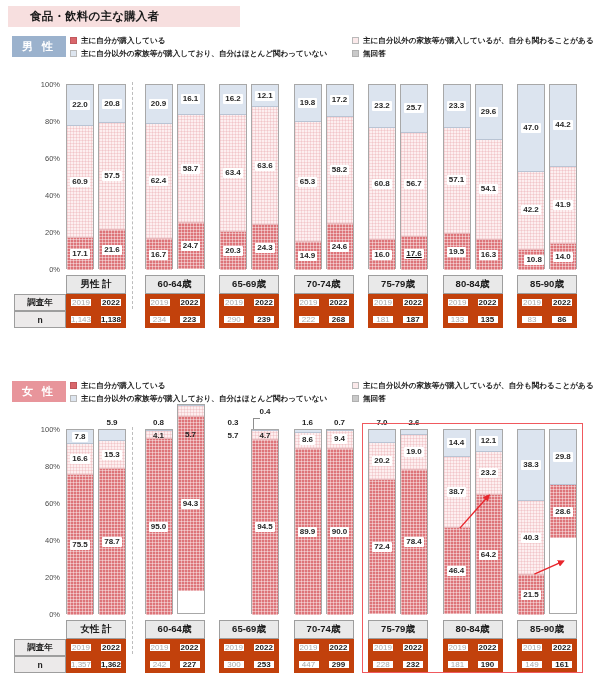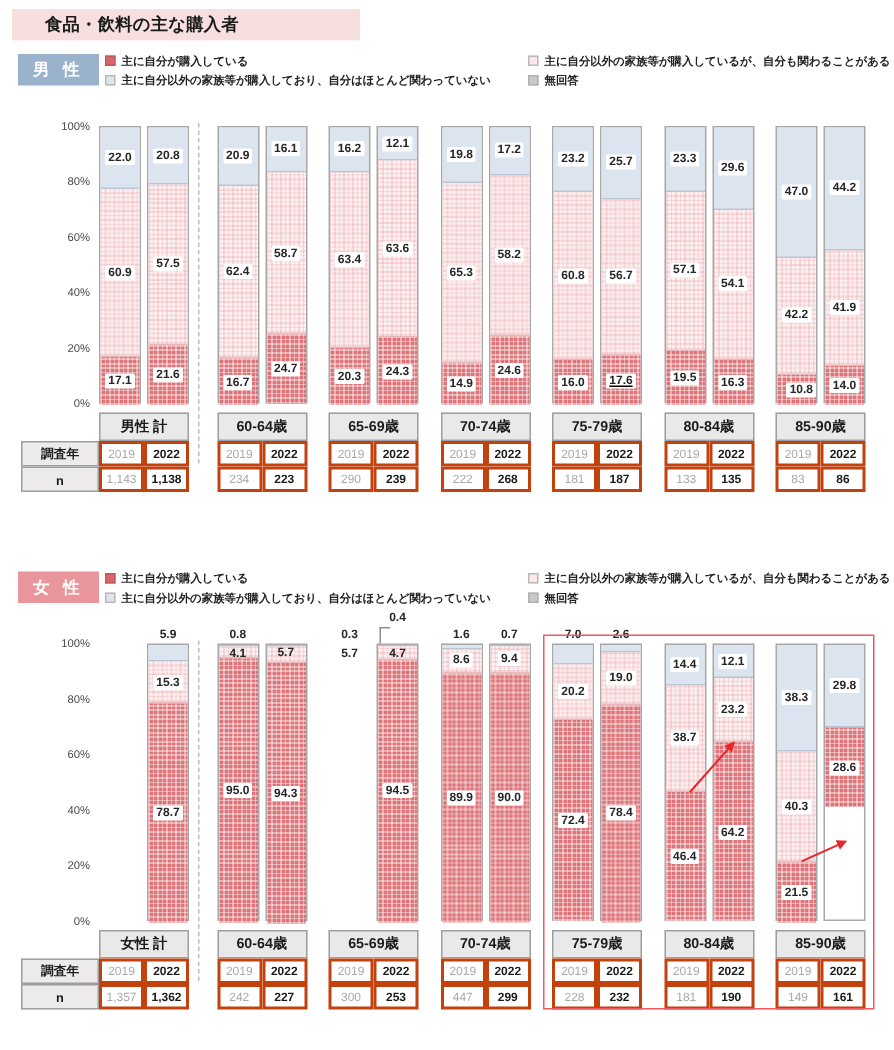--- a/index.html
+++ b/index.html
@@ -124,21 +124,21 @@
     display: flex; align-items: center; justify-content: center;
   }
   .cat-cell {
     position: absolute;
     background: #e9e9e9; border: 1px solid #9e9e9e;
     font-size: 9.5px; font-weight: bold; color: #1a1a1a;
     display: flex; align-items: center; justify-content: center;
   }
   .yr-cell, .n-cell {
     position: absolute;
-    border: 2px solid #c2410c; background: #ffffff;
+    border: 5px solid #c2410c; background: #ffffff;
     font-size: 8px; display: flex; align-items: center; justify-content: center;
   }
   .old  { color: #a9a9a9; font-weight: normal; }
   .cur  { color: #1a1a1a; font-weight: bold; }
 
   
   .hl-box {
     position: absolute; border: 1.4px solid #f0595e;
     pointer-events: none;
   }
@@ -447,20 +447,33 @@
         <div class="yaxis" style="top: 52px; height: 185px;">
           <div class="tk" style="top: 0px;">100%</div>
           <div class="tk" style="top: 37px;">80%</div>
           <div class="tk" style="top: 74px;">60%</div>
           <div class="tk" style="top: 111px;">40%</div>
           <div class="tk" style="top: 148px;">20%</div>
           <div class="tk" style="top: 185px;">0%</div>
         </div>
         <div class="bars-area" style="top: 52px; height: 185px; width: 530px;">
           <div class="group" style="left: 0px; width: 60px; height: 185px;">
+            <div class="bar-col" style="left: 0px; width: 28px; height: 185px;">
+              <div class="bar" style="height: 185px;">
+                <div class="seg seg-other-non" style="height: 14.43px; flex: 0 0 auto;">
+                  <span class="vlabel">7.8</span>
+                </div>
+                <div class="seg seg-other-inv" style="height: 30.71px; flex: 0 0 auto;">
+                  <span class="vlabel">16.6</span>
+                </div>
+                <div class="seg seg-self" style="height: 139.675px; flex: 0 0 auto;">
+                  <span class="vlabel">75.5</span>
+                </div>
+              </div>
+            </div>
             <div class="bar-col" style="left: 32px; width: 28px; height: 185px;">
               <div class="bar" style="height: 185px;">
                 <div class="seg seg-other-non" style="height: 10.915px; flex: 0 0 auto;"></div>
                 <div class="seg seg-other-inv" style="height: 28.305px; flex: 0 0 auto;">
                   <span class="vlabel">15.3</span>
                 </div>
                 <div class="seg seg-self" style="height: 145.595px; flex: 0 0 auto;">
                   <span class="vlabel">78.7</span>
                 </div>
               </div>
@@ -473,21 +486,21 @@
                 <div class="seg seg-other-non" style="height: 1.48px; flex: 0 0 auto;"></div>
                 <div class="seg seg-other-inv" style="height: 7.585px; flex: 0 0 auto;"></div>
                 <div class="seg seg-self" style="height: 175.75px; flex: 0 0 auto;">
                   <span class="vlabel">95.0</span>
                 </div>
               </div>
             </div>
             <div class="out-label" style="width: 28px; left: 0px; top: -11px;">0.8</div>
             <div class="out-label" style="width: 28px; left: 0px; top: 2.48px;">4.1</div>
             <div class="bar-col" style="left: 32px; width: 28px; height: 185px;">
-              <div class="bar" style="height: 185px;">
+              <div class="bar" style="height: 210px;">
                 <div class="seg seg-other-non" style="height: 0px; flex: 0 0 auto;"></div>
                 <div class="seg seg-other-inv" style="height: 10.545px; flex: 0 0 auto;"></div>
                 <div class="seg seg-self" style="height: 174.455px; flex: 0 0 auto;">
                   <span class="vlabel">94.3</span>
                 </div>
               </div>
             </div>
             <div class="out-label" style="width: 28px; left: 32px; top: 1px;">5.7</div>
           </div>
           <div class="group" style="left: 153px; width: 60px; height: 185px;">

